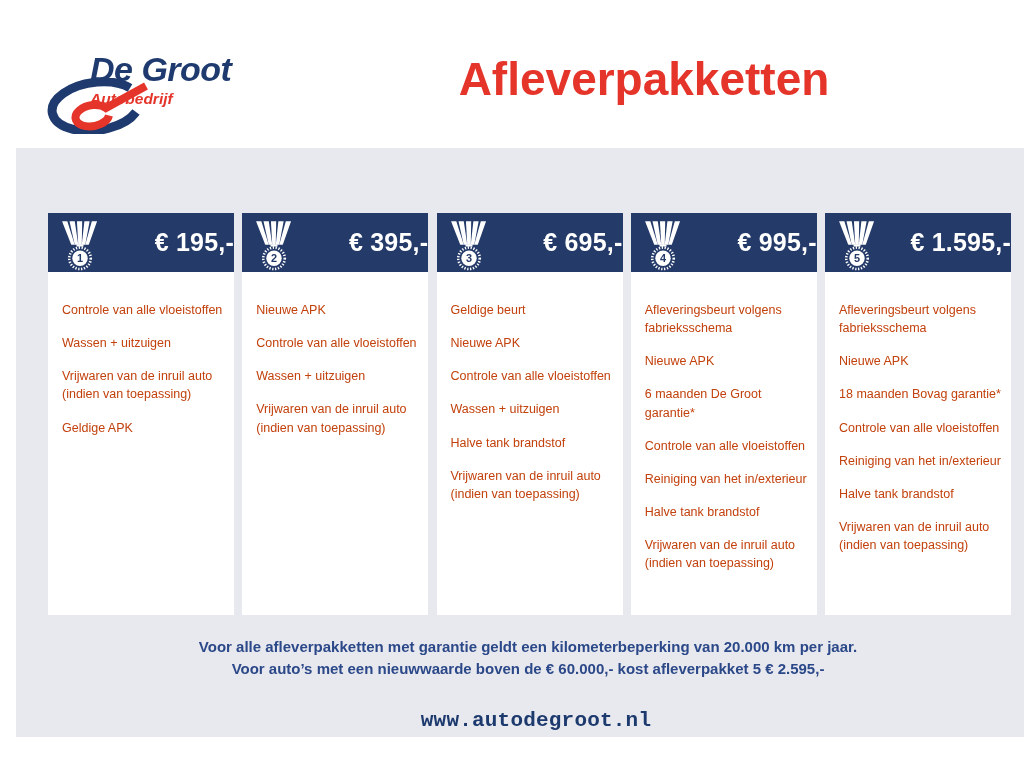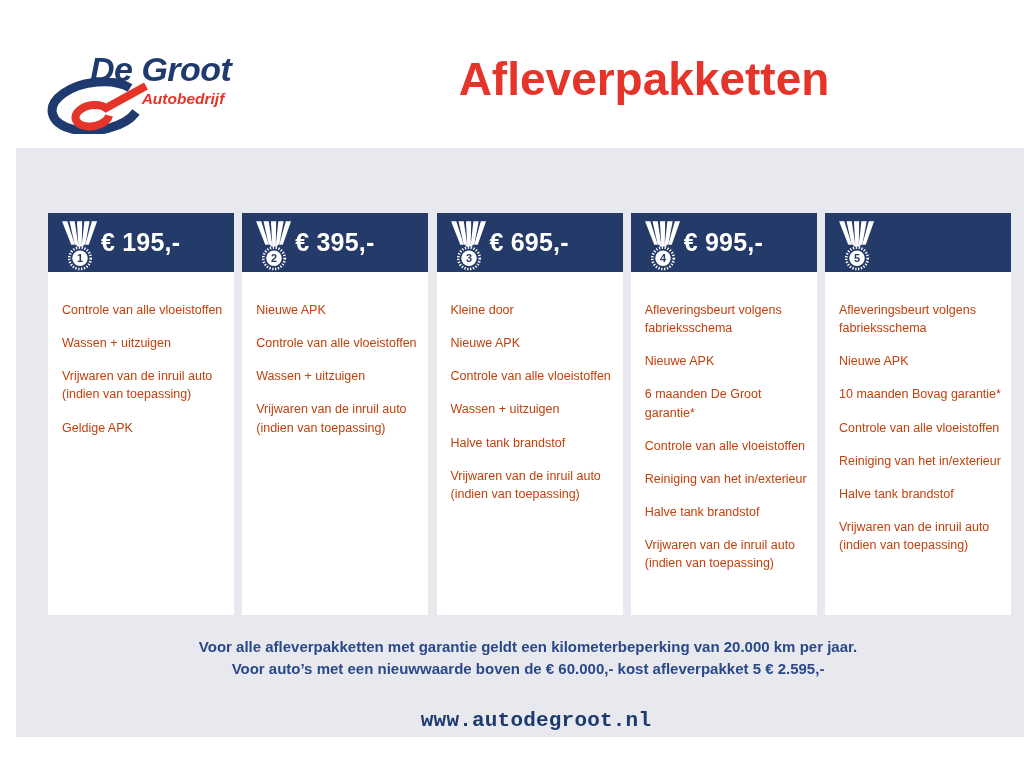--- a/index.html
+++ b/index.html
@@ -6,33 +6,33 @@
   html,body { width:1024px; height:768px; }
   body { font-family:"Liberation Sans","DejaVu Sans",sans-serif; background:#ffffff; }
   .page { position:relative; width:1024px; height:768px; background:#ffffff; overflow:hidden;margin-left:16px; }
 
   
   .header { position:absolute; top:0; left:0; width:1024px; height:148px; background:#ffffff; }
   .logo { position:absolute; left:30px; top:40px; width:230px; height:100px; }
   .logo-mark { position:absolute; left:0; top:38px; width:104px; height:56px; }
   .logo-name { position:absolute; left:44px; top:10px; width:186px;
                font-size:34px; font-style:italic; font-weight:700; color:#1e3a6e; letter-spacing:-0.5px; }
-  .logo-sub  { position:absolute; left:44px; top:50px; width:186px; text-align:center;
+  .logo-sub  { position:absolute; left:44px; top:50px; width:186px; text-align:left;
                font-size:15.5px; font-style:italic; font-weight:700; color:#e5352b; }
   .page-title { position:absolute; top:52px; left:0; right:0; padding-left:232px; text-align:center;
                 font-size:46px; font-weight:600; color:#e5352b; }
 
   
   .main { position:absolute; top:148px; left:0; width:1024px; height:589px; background:#e8e9ee; }
 
   .cards { position:absolute; top:65px; left:32px; width:963px; display:flex; justify-content:space-between; }
   .card { width:186px; height:402px; background:#ffffff; display:flex; flex-direction:column; }
   .card-header { height:59px; background:#243a69; display:flex; align-items:flex-start; flex-shrink:0; }
   .medal { width:42px; height:51px; margin-left:11px; margin-top:8px; flex-shrink:0; }
-  .price { flex:1; text-align:left; line-height:59px; color:#ffffff;
+  .price { flex:1; text-align:right; line-height:59px; color:#ffffff;
            font-size:25px; font-weight:700; letter-spacing:0.2px; white-space:nowrap; }
   .card-body { padding:29px 9px 0 14px; }
   .feature { font-size:12.5px; line-height:1.45; color:#c2410c; margin-bottom:15px; white-space:pre-line; }
 
   .footnotes { position:absolute; top:488px; left:0; right:0; text-align:center;
                font-size:15px; font-weight:600; color:#2b4889; line-height:21.5px; }
   .website { position:absolute; top:561px; left:16px; right:0; text-align:center;
              font-size:21px; font-weight:700; color:#1d3a6e; letter-spacing:0.2px;font-family:Liberation Mono, monospace; }
 </style>
 </head>
@@ -117,21 +117,21 @@
           <polygon points="37.5,0 43.5,0 34,27 30,27"></polygon>
           <rect x="20" y="26.5" width="8" height="2.5"></rect>
         </g>
         <circle cx="24" cy="42.5" r="12.3" fill="none" stroke="#ffffff" stroke-width="3" stroke-dasharray="1.5,1.8"></circle>
         <circle cx="24" cy="42.5" r="8.8" fill="#ffffff"></circle>
         <text x="24" y="47" text-anchor="middle" font-size="12.5" font-weight="bold" fill="#243a69">3</text>
       </svg>
       <div class="price">€ 695,-</div>
     </div>
     <div class="card-body">
-            <div class="feature">Kleine door</div>
+            <div class="feature">Geldige beurt</div>
             <div class="feature">Nieuwe APK</div>
             <div class="feature">Controle van alle vloeistoffen</div>
             <div class="feature">Wassen + uitzuigen</div>
             <div class="feature">Halve tank brandstof</div>
             <div class="feature">Vrijwaren van de inruil auto
 (indien van toepassing)</div>
           </div>
   </div>
 
   <div class="card">
@@ -172,26 +172,27 @@
           <polygon points="12,0 18,0 22,27 18,27"></polygon>
           <polygon points="20.5,0 26.5,0 26,27 22,27"></polygon>
           <polygon points="29,0 35,0 30,27 26,27"></polygon>
           <polygon points="37.5,0 43.5,0 34,27 30,27"></polygon>
           <rect x="20" y="26.5" width="8" height="2.5"></rect>
         </g>
         <circle cx="24" cy="42.5" r="12.3" fill="none" stroke="#ffffff" stroke-width="3" stroke-dasharray="1.5,1.8"></circle>
         <circle cx="24" cy="42.5" r="8.8" fill="#ffffff"></circle>
         <text x="24" y="47" text-anchor="middle" font-size="12.5" font-weight="bold" fill="#243a69">5</text>
       </svg>
+      <div class="price">€ 1.595,-</div>
     </div>
     <div class="card-body">
             <div class="feature">Afleveringsbeurt volgens
 fabrieksschema</div>
             <div class="feature">Nieuwe APK</div>
-            <div class="feature">10 maanden Bovag garantie*</div>
+            <div class="feature">18 maanden Bovag garantie*</div>
             <div class="feature">Controle van alle vloeistoffen</div>
             <div class="feature">Reiniging van het in/exterieur</div>
             <div class="feature">Halve tank brandstof</div>
             <div class="feature">Vrijwaren van de inruil auto
 (indien van toepassing)</div>
           </div>
   </div>
 </div>
     <div class="footnotes" id="footnotes">
         <div>Voor alle afleverpakketten met garantie geldt een kilometerbeperking van 20.000 km per jaar.</div>

